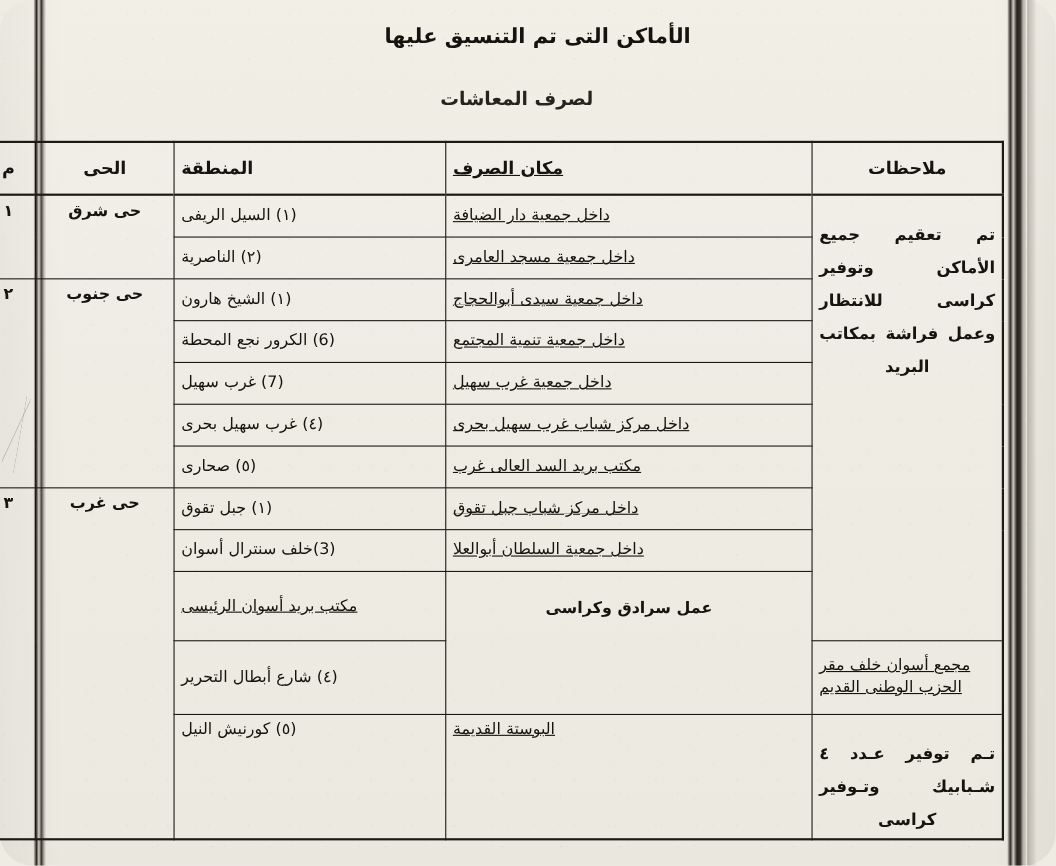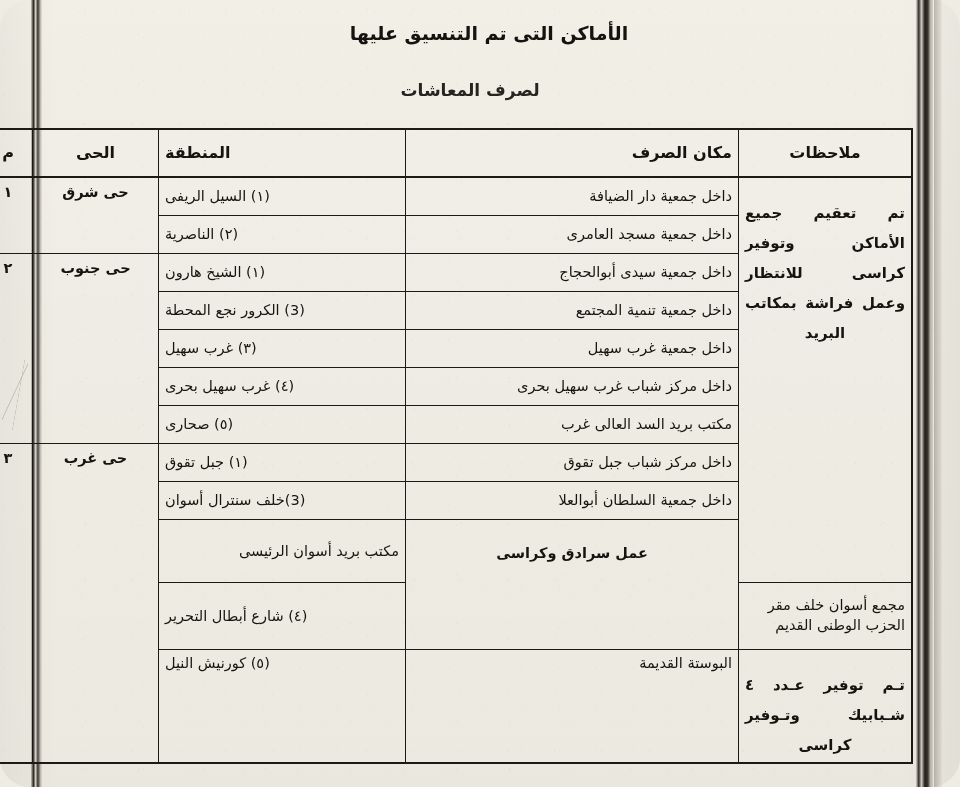--- a/index.html
+++ b/index.html
@@ -97,21 +97,21 @@
     height:42px;
     font-weight:700;
     font-size:16px;
     text-align:center;
     border-bottom-width:2.2px;
   }
   tbody td{height:33px;}
   .c-m{width:36px;text-align:center;font-weight:700;}
   .c-hay{width:113px;text-align:center;font-weight:700;}
   .c-mant{width:224px;text-align:left;padding-right:16px;}
-  .c-makan{width:320px;text-align:right;}
+  .c-makan{width:320px;text-align:left;text-decoration:underline;}
   .c-note{width:160px;text-align:center;font-weight:700;line-height:1.85;}
   td.c-hay,td.c-m{vertical-align:top;padding-top:5px;}
   td.c-note{vertical-align:top;padding-top:20px;}
   .tall-note{line-height:2.0;font-size:15px;}
   .note-just{text-align:justify;text-align-last:center;}
   .two-line{line-height:1.35;}
 
   
   #footer{
     position:absolute;right:60px;top:706px;width:853px;
@@ -165,25 +165,25 @@
         </tr>
 
         <tr>
           <td class="c-makan">داخل جمعية سيدى أبوالحجاج</td>
           <td class="c-mant">(١) الشيخ هارون</td>
           <td class="c-hay" rowspan="5">حى جنوب</td>
           <td class="c-m" rowspan="5">٢</td>
         </tr>
         <tr>
           <td class="c-makan">داخل جمعية تنمية المجتمع</td>
-          <td class="c-mant">(3) الكرور نجع المحطة</td>
+          <td class="c-mant">(6) الكرور نجع المحطة</td>
         </tr>
         <tr>
           <td class="c-makan">داخل جمعية غرب سهيل</td>
-          <td class="c-mant">(٣) غرب سهيل</td>
+          <td class="c-mant">(7) غرب سهيل</td>
         </tr>
         <tr>
           <td class="c-makan">داخل مركز شباب غرب سهيل بحرى</td>
           <td class="c-mant">(٤) غرب سهيل بحرى</td>
         </tr>
         <tr>
           <td class="c-makan">مكتب بريد السد العالى غرب</td>
           <td class="c-mant">(٥) صحارى</td>
         </tr>
 

